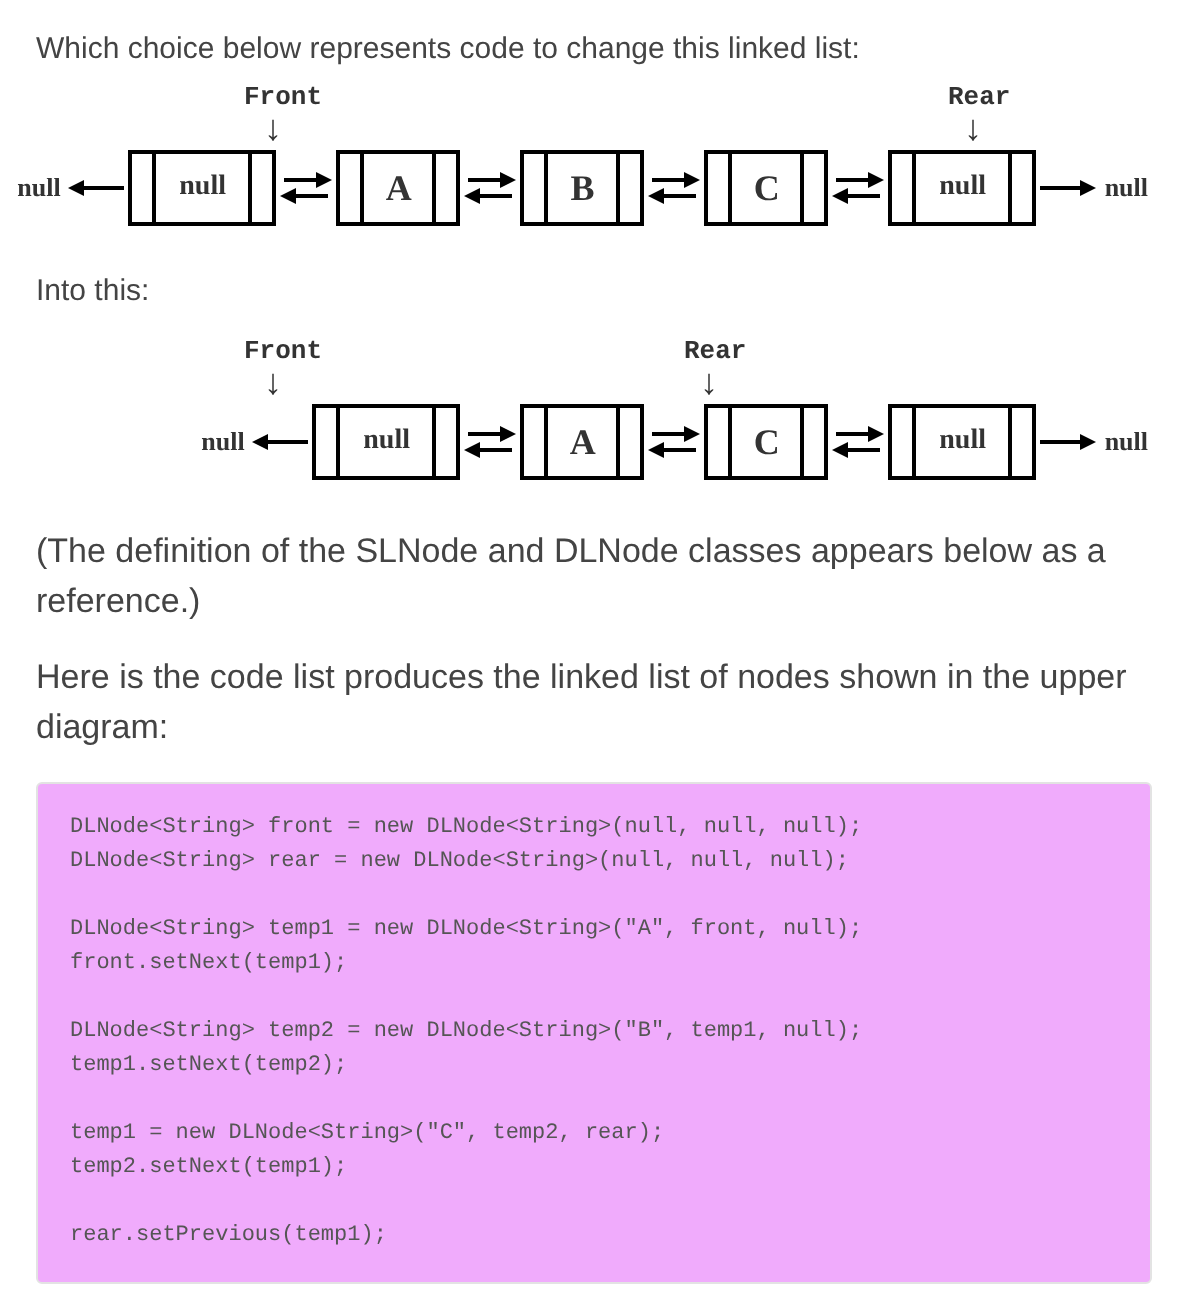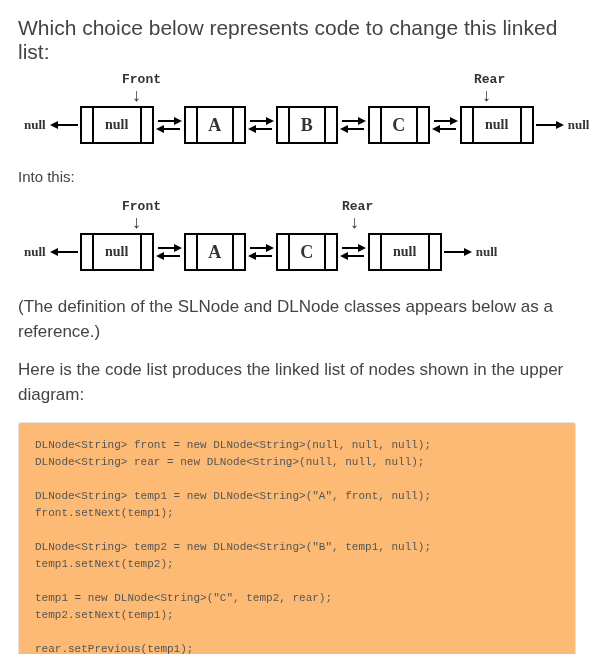--- a/index.html
+++ b/index.html
@@ -6,21 +6,21 @@
     margin: 0;
     padding: 16px 18px;
     font-family: Arial, Helvetica, sans-serif;
     color: #333;
     font-size: 14px;
     background: #fff;
     width: 594px;
     box-sizing: border-box;
   }
   .question {
-    font-size: 21px;
+    font-size: 15px;
     color: #444;
   }
   .diagram {
     position: relative;
     margin: 8px 0 24px 4px;
   }
   .label-row {
     display: flex;
     position: relative;
     height: 34px;
@@ -33,20 +33,21 @@
   }
   .darrow {
     position: absolute;
     font-size: 18px;
     line-height: 1;
     font-weight: bold;
   }
   .node-row {
     display: flex;
     align-items: center;
+    justify-content: flex-end;
   }
   .side-null {
     font-weight: bold;
     font-size: 13px;
     font-family: "Times New Roman", serif;
     padding: 0 2px;
   }
   .hconn {
     display: inline-flex;
     align-items: center;
@@ -77,21 +78,21 @@
     color: #444;
     margin: 8px 0 14px 0;
   }
   .para {
     font-size: 17px;
     color: #444;
     margin: 14px 0;
     line-height: 1.45;
   }
   pre.code {
-    background: #fdba74;
+    background: #f0abfc;
     border: 1px solid #e3e3e3;
     border-radius: 3px;
     padding: 14px 16px;
     font-family: Menlo, Consolas, "Courier New", monospace;
     font-size: 11px;
     line-height: 1.55;
     color: #555;
     white-space: pre;
     overflow: hidden;
     margin: 10px 0 22px 0;

